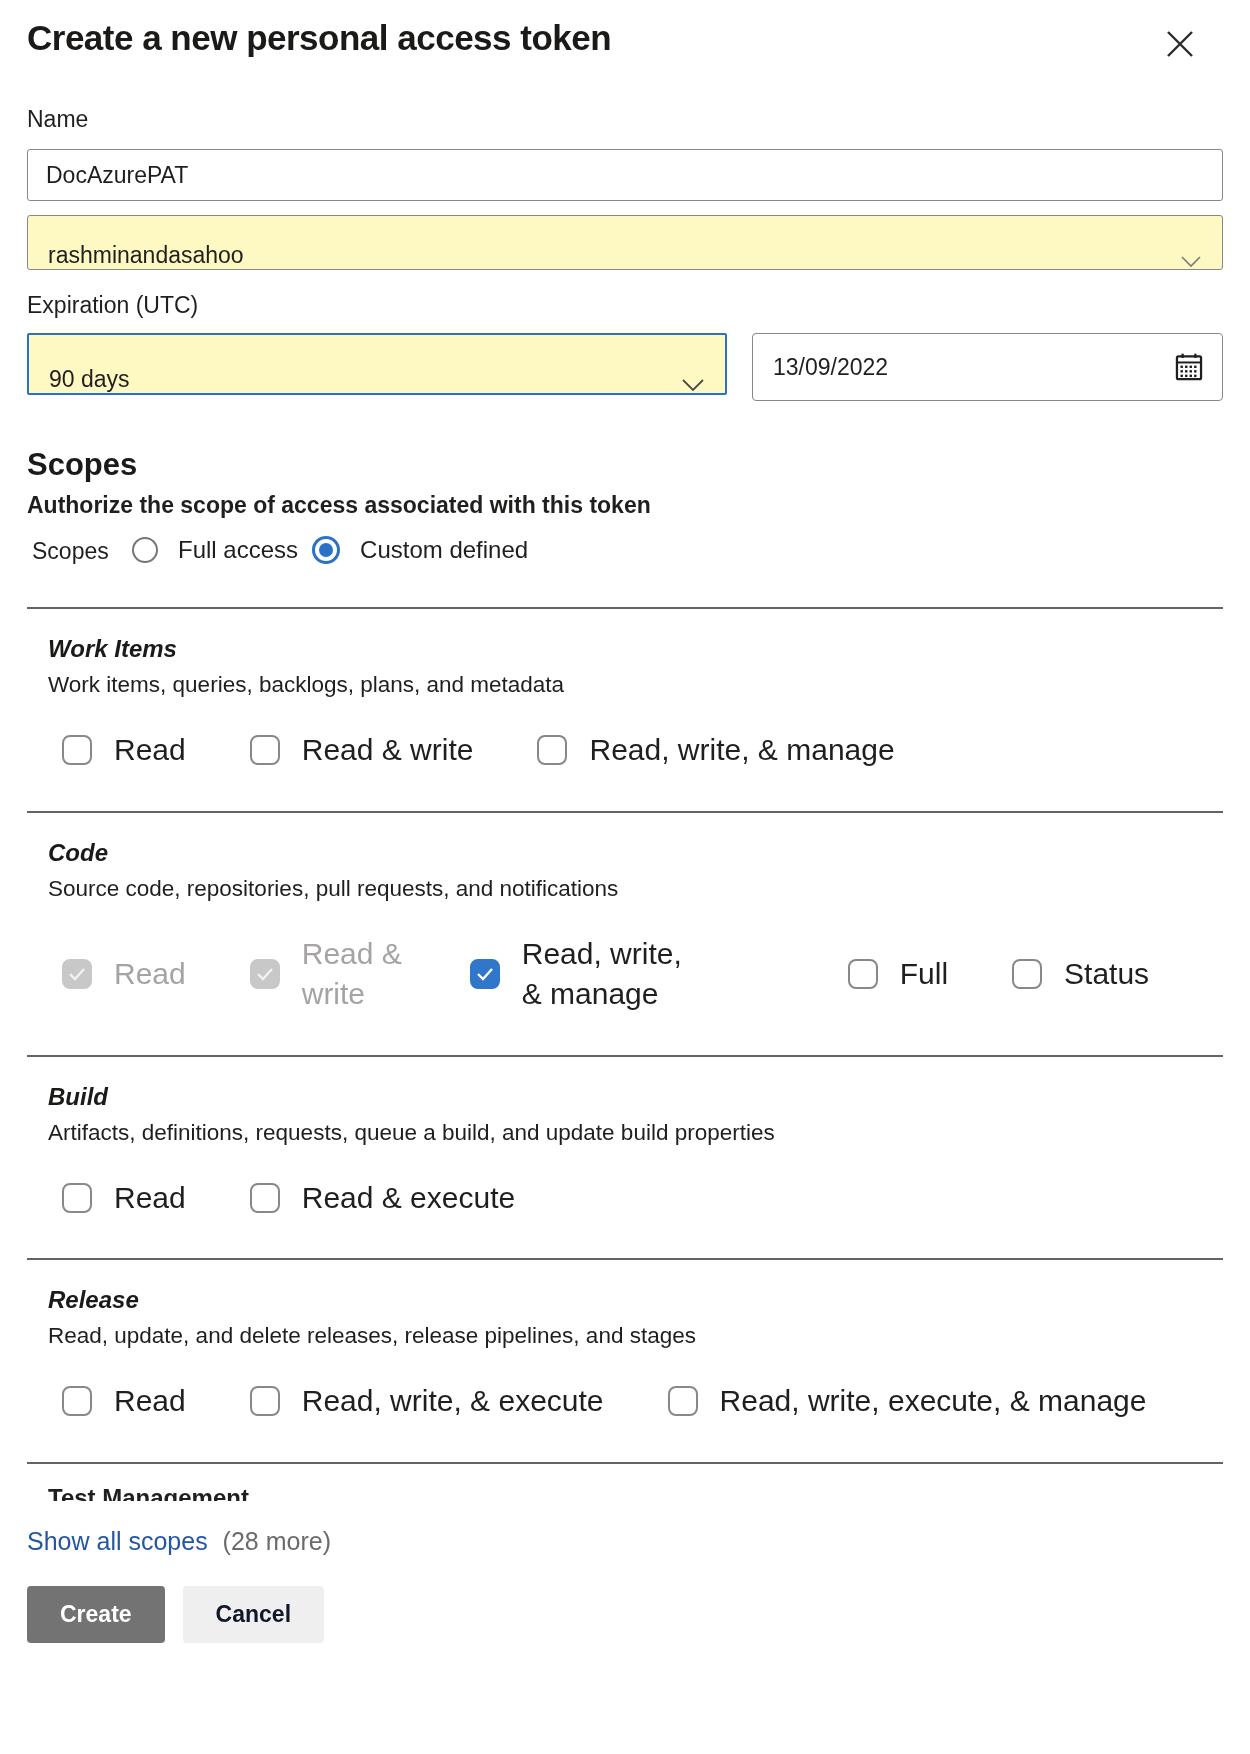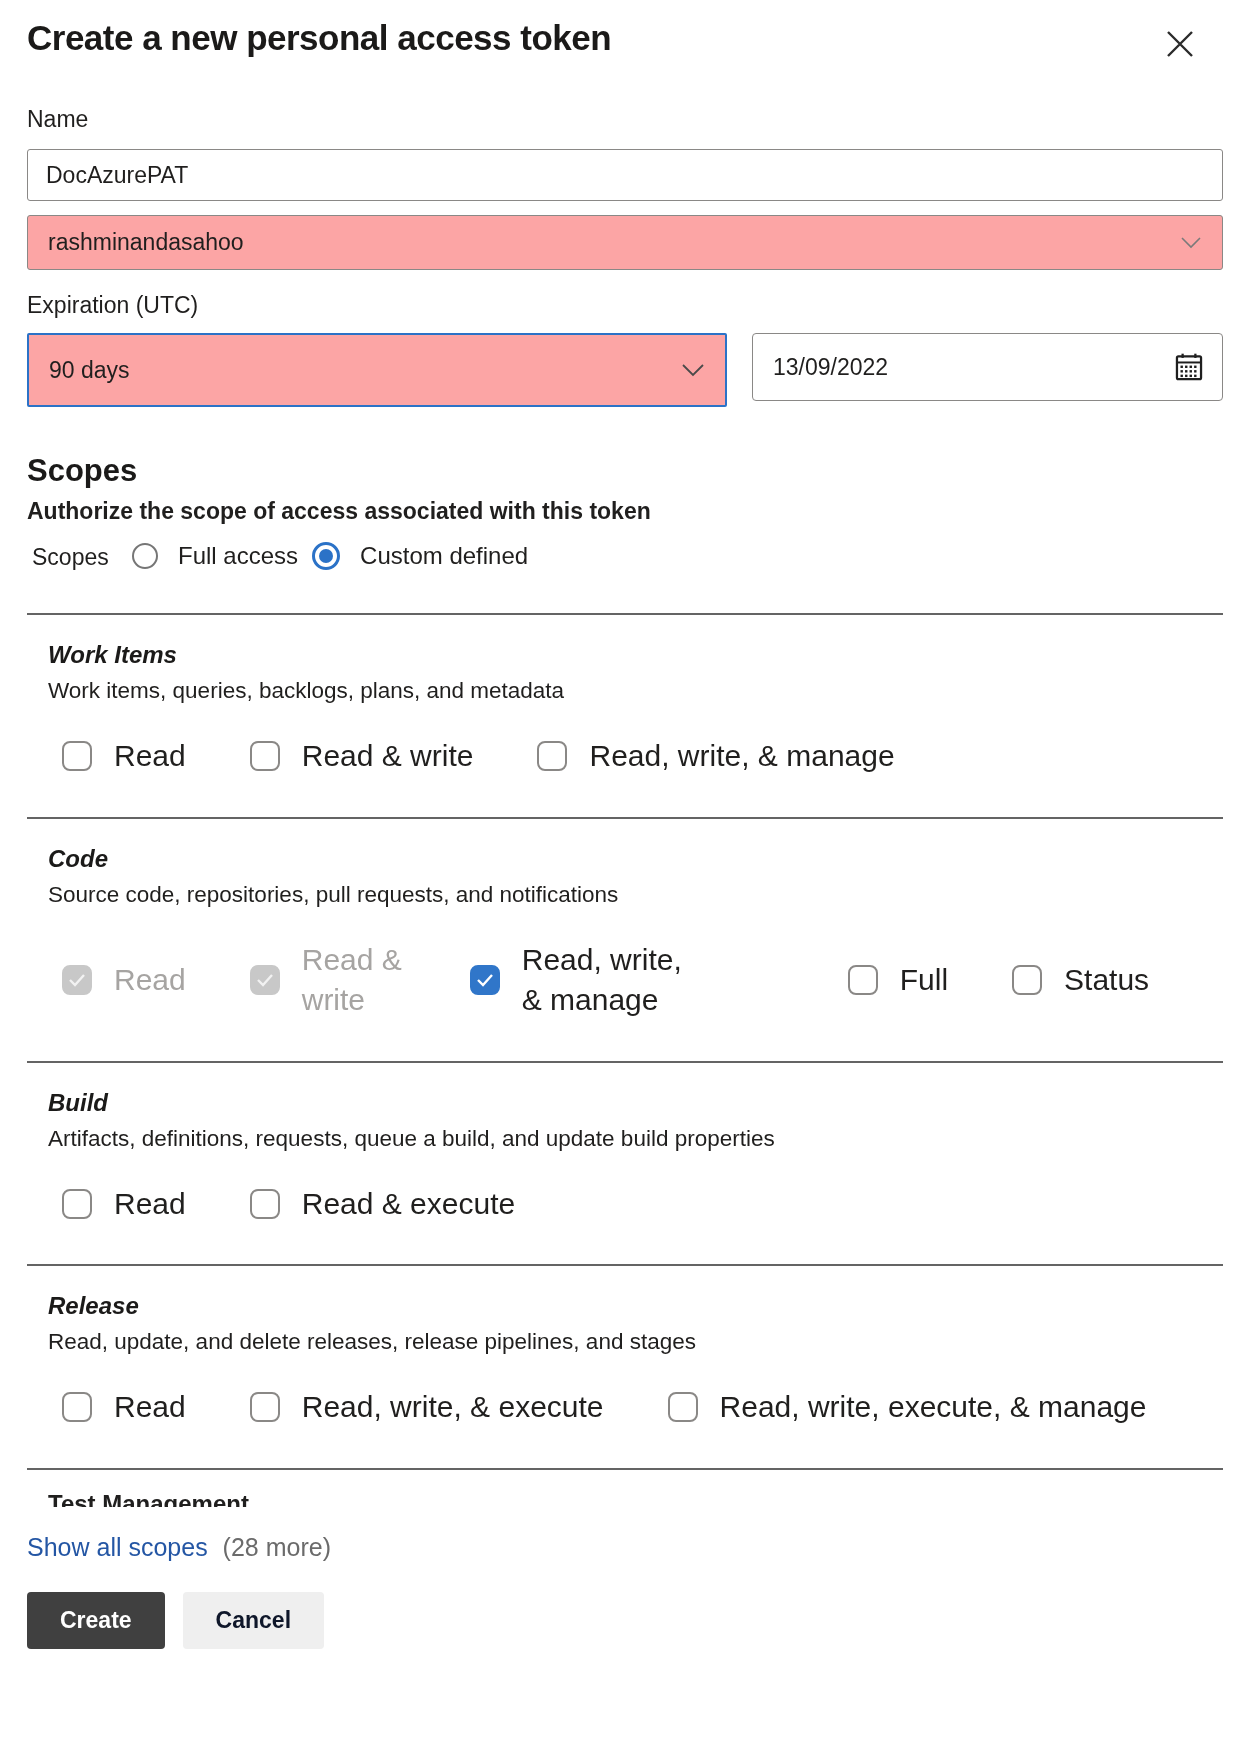--- a/index.html
+++ b/index.html
@@ -27,26 +27,26 @@
 
   .text-input {
     margin-top: 16px; width: 100%; height: 52px;
     border: 1px solid #8a8886; border-radius: 3px;
     font: 23px "Liberation Sans", sans-serif; color: #201f1e;
     padding: 0 18px; outline: none; display: block;
   }
   .select {
     margin-top: 14px; width: 100%; height: 55px;
     border: 1px solid #8a8886; border-radius: 3px;
-    display: flex; align-items: center; justify-content: space-between;
-    padding: 0 20px; font-size: 23px; cursor: pointer; background: #fca5a5;
+    display: flex; align-items: flex-end; justify-content: space-between;
+    padding: 0 20px; font-size: 23px; cursor: pointer; background: #fef9c3;
   }
   .exp-row { display: flex; margin-top: 14px; align-items: stretch; }
   .select.duration {
-    margin-top: 0; width: 700px; height: 74px;
+    margin-top: 0; width: 700px; height: 62px;
     border: 2px solid #2b72c7; border-radius: 2px;
   }
   .date-field {
     margin-left: 25px; flex: 1; height: 68px; align-self: flex-start;
     border: 1px solid #8a8886; border-radius: 4px;
     display: flex; align-items: center; justify-content: space-between;
     padding: 0 16px 0 20px; font-size: 23px; cursor: pointer;
   }
 
   
@@ -93,21 +93,21 @@
   .truncated { margin-top: 20px; height: 17px; overflow: hidden; padding-left: 21px; }
   .truncated h3 { margin: 0; font-size: 24px; font-weight: 700; }
   .showall { margin-top: 26px; font-size: 25px; }
   .showall a { color: #2456a4; text-decoration: none; cursor: pointer; }
   .showall .more { color: #6b6b6b; margin-left: 8px; }
   .actions { margin-top: 30px; display: flex; gap: 18px; }
   .btn {
     height: 57px; padding: 0 33px; font: 700 23px "Liberation Sans", sans-serif;
     border: none; border-radius: 4px; cursor: pointer;
   }
-  .btn.primary { background: #404040; color: #ffffff; }
+  .btn.primary { background: #737373; color: #ffffff; }
   .btn.secondary { background: #efefef; color: #0f172a; }
 
   .icon-chevron { flex: none; }
 </style>
 </head>
 <body>
 
 <div class="dialog">
 
   <h1 class="title">Create a new personal access token</h1>

